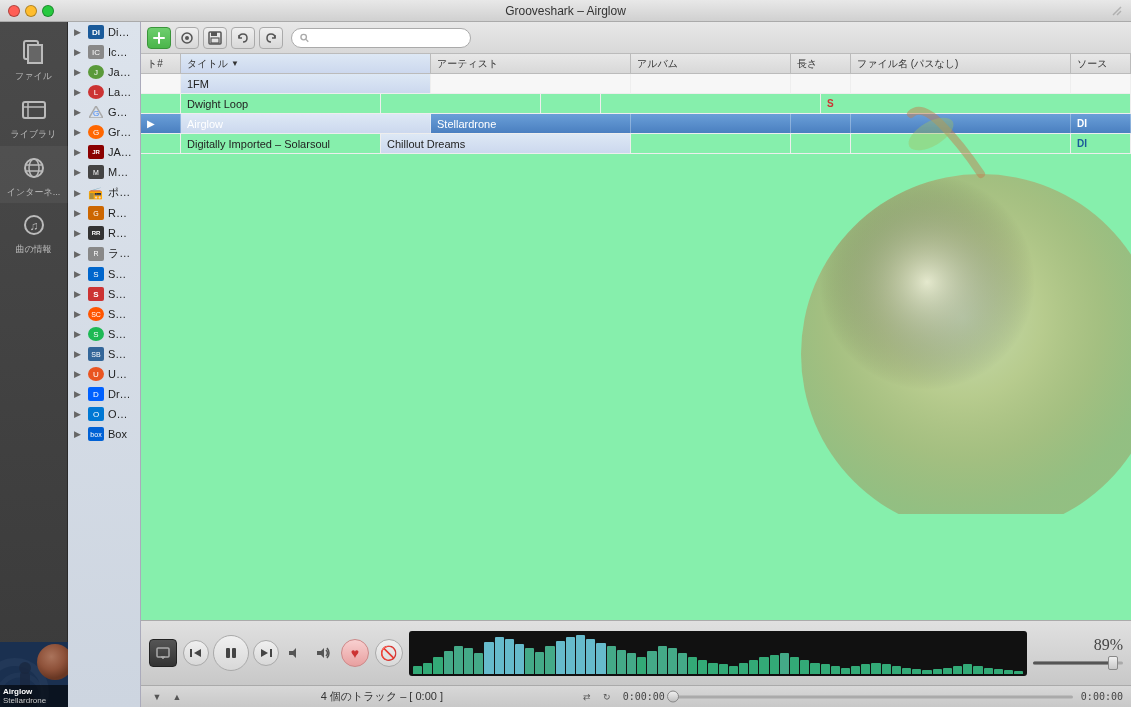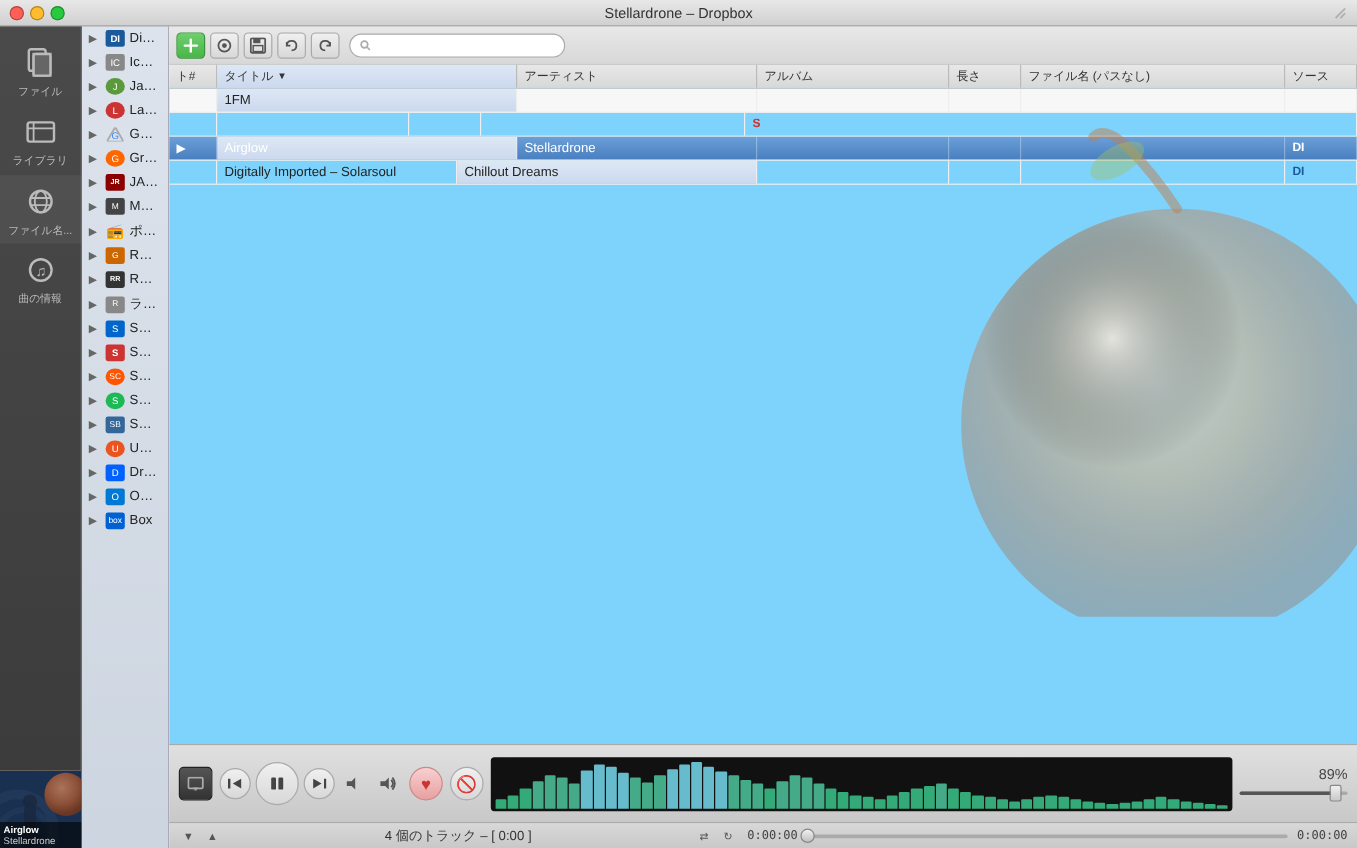--- a/index.html
+++ b/index.html
@@ -286,21 +286,21 @@
     .col-album { width: 160px; flex-shrink: 0; }
     .col-duration { width: 60px; flex-shrink: 0; }
     .col-filename { width: 220px; flex-shrink: 0; }
     .col-source { flex: 1; min-width: 60px; }
 
     .track-rows {
       flex: 1;
       overflow-y: auto;
       overflow-x: auto;
       position: relative;
-      background: #7dd3fc;
+      background: #86efac;
     }
 
     
     .track-artwork-bg {
       position: absolute;
       right: 0;
       top: 0;
       bottom: 0;
       width: 500px;
       pointer-events: none;
@@ -465,22 +465,23 @@
     }
 
     
     .volume-area {
       display: flex;
       flex-direction: column;
       align-items: flex-end;
       gap: 2px;
     }
     .volume-pct {
-      font-size: 12px;
+      font-size: 16px;
       color: #444;
+      font-family: Liberation Serif, serif;
     }
     .volume-slider {
       width: 90px;
       height: 14px;
       position: relative;
       cursor: pointer;
     }
     .volume-track {
       position: absolute;
       top: 50%;
@@ -575,21 +576,21 @@
   </style>
 </head>
 <body>
 
 <div class="title-bar">
   <div class="title-bar-buttons">
     <div class="tb-btn close"></div>
     <div class="tb-btn minimize"></div>
     <div class="tb-btn maximize"></div>
   </div>
-  <span class="title-bar-title">Stellardrone – Dropbox</span>
+  <span class="title-bar-title">Grooveshark – Airglow</span>
   <div class="title-bar-resize">
     <svg viewBox="0 0 12 12" width="12" height="12">
         <path d="M10 2L2 10M10 6L6 10M10 10H10" stroke="#888" stroke-width="1.5"></path>
       </svg>
   </div>
 </div>
 
 <div class="app-body">
 
   <div class="sidebar-icons" style="position:relative;">
@@ -616,21 +617,21 @@
     </div>
     <div class="sidebar-icon-item active">
       <div class="icon-graphic">
         <svg viewBox="0 0 28 28" fill="none">
             <circle cx="14" cy="14" r="9" stroke="#bbb" stroke-width="2"></circle>
             <ellipse cx="14" cy="14" rx="5" ry="9" stroke="#bbb" stroke-width="1.5"></ellipse>
             <line x1="5" y1="11" x2="23" y2="11" stroke="#bbb" stroke-width="1.5"></line>
             <line x1="5" y1="17" x2="23" y2="17" stroke="#bbb" stroke-width="1.5"></line>
           </svg>
       </div>
-      <span class="sidebar-icon-label">ファイル名...</span>
+      <span class="sidebar-icon-label">インターネ...</span>
     </div>
     <div class="sidebar-icon-item">
       <div class="icon-graphic">
         <svg viewBox="0 0 28 28" fill="none">
             <circle cx="14" cy="14" r="9" stroke="#bbb" stroke-width="2"></circle>
             <text x="14" y="19" text-anchor="middle" fill="#bbb" font-size="12" font-weight="bold">♫</text>
           </svg>
       </div>
       <span class="sidebar-icon-label">曲の情報</span>
     </div>
@@ -888,20 +889,23 @@
           </div>
           <div class="track-cell col-artist"></div>
           <div class="track-cell col-album"></div>
           <div class="track-cell col-duration"></div>
           <div class="track-cell col-filename"></div>
           <div class="track-cell col-source"></div>
         </div>
 
         <div class="track-row">
           <div class="track-cell col-num"></div>
+          <div class="track-cell col-artist">
+            <span>Dwight Loop</span>
+          </div>
           <div class="track-cell col-album"></div>
           <div class="track-cell col-duration"></div>
           <div class="track-cell col-filename"></div>
           <div class="track-cell col-source">
             <span class="source-badge soma">S</span>
           </div>
         </div>
 
         <div class="track-row selected">
           <div class="track-cell col-num">

